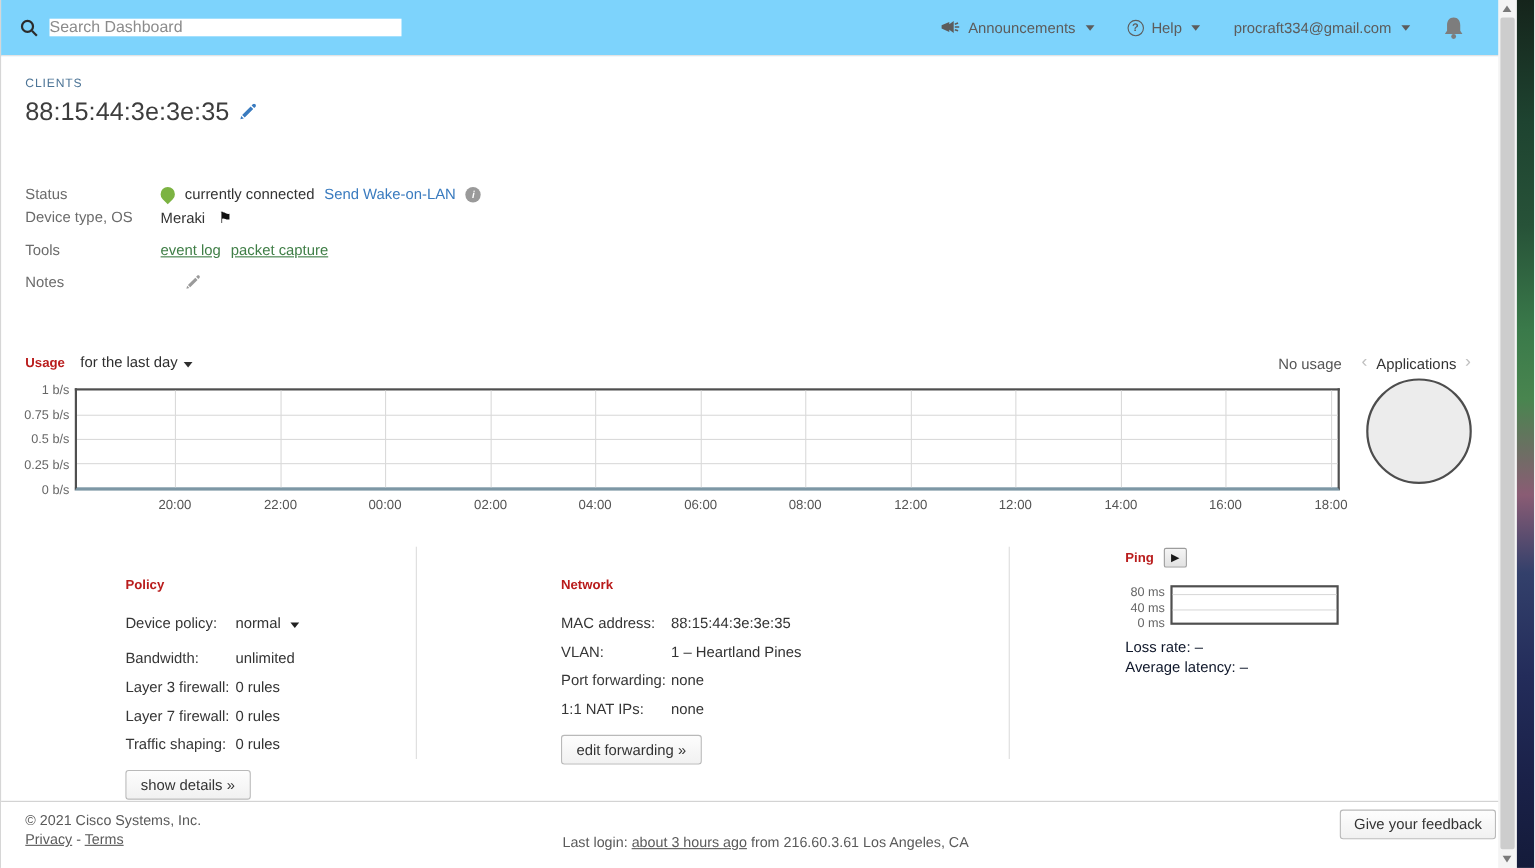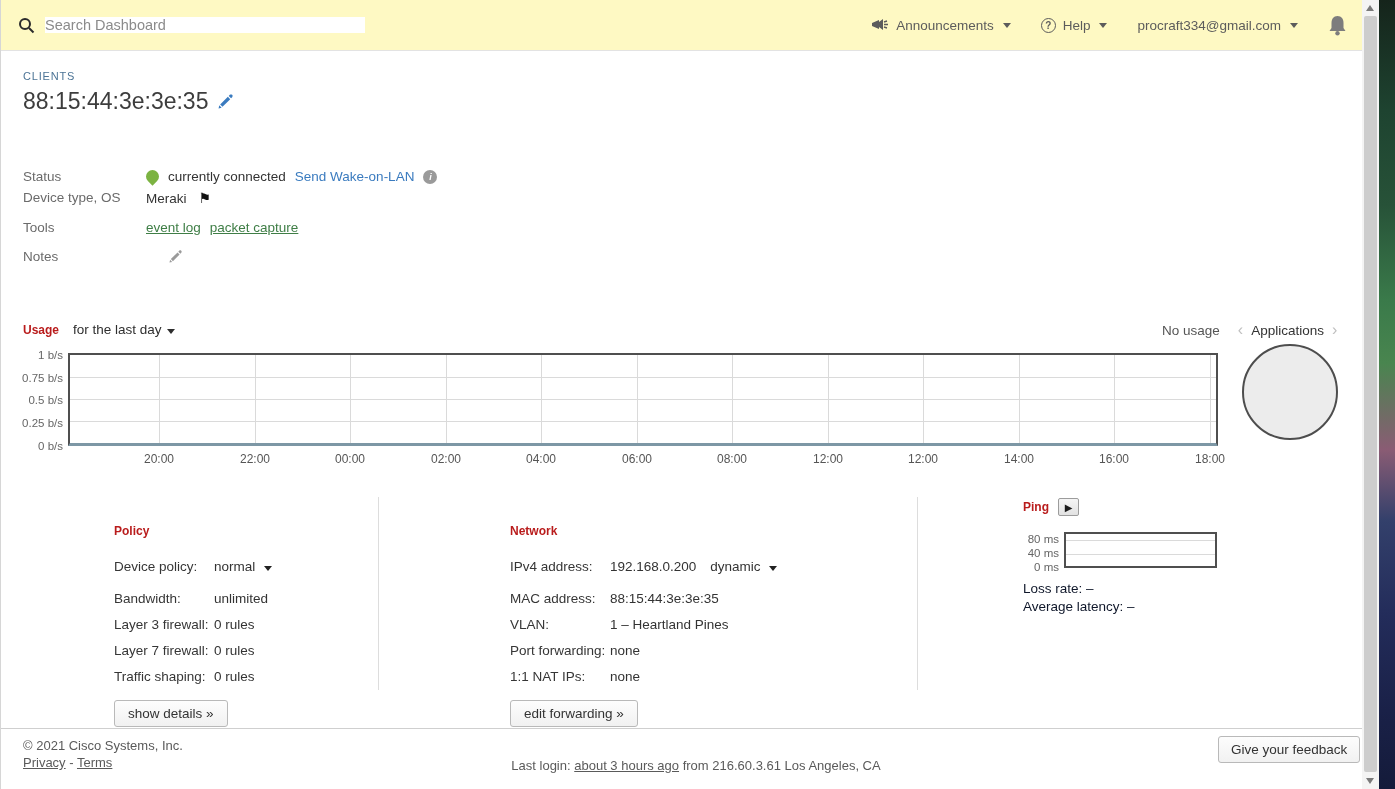--- a/index.html
+++ b/index.html
@@ -1,26 +1,26 @@
 <!DOCTYPE html>
 <html><head>
 <meta charset="utf-8">
 <style>
   * { margin:0; padding:0; box-sizing:border-box; }
   body { font-family:"Liberation Sans", sans-serif; background:#fff; }
   .viewport { position:relative; width:1395px; height:789px; overflow:hidden; background:#fff; }
   .page { position:absolute; left:0; top:0; width:1362px; height:789px; background:#fff; border-left:1px solid #d6d6d6; }
 
   
-  .topbar { position:absolute; left:0; top:0; width:1362px; height:51px; border-bottom:1px solid #e3e3e3; display:flex; align-items:center; background:#fef9c3; }
+  .topbar { position:absolute; left:0; top:0; width:1362px; height:51px; border-bottom:1px solid #e3e3e3; display:flex; align-items:center; background:#7dd3fc; }
   .search-wrap { display:flex; align-items:center; margin-left:17px; }
   .search-wrap svg { flex:0 0 auto; }
   .search-input { border:none; outline:none; font-size:14.5px; color:#333; margin-left:10px; width:320px; font-family:"Liberation Sans", sans-serif; }
   .search-input::placeholder { color:#8b8b8b; }
-  .topbar-right { margin-left:auto; display:flex; align-items:center; gap:30px; padding-right:16px; font-size:13.5px; color:#5c5c5c; }
+  .topbar-right { margin-left:auto; display:flex; align-items:center; gap:30px; padding-right:32px; font-size:13.5px; color:#5c5c5c; }
   .tb-item { display:flex; align-items:center; gap:7px; cursor:pointer; }
   .caret { display:inline-block; width:0; height:0; border-left:4px solid transparent; border-right:4px solid transparent; border-top:5px solid #5c5c5c; margin-left:2px; }
   .help-circle { display:inline-flex; align-items:center; justify-content:center; width:15px; height:15px; border:1.5px solid #5c5c5c; border-radius:50%; font-size:10px; font-weight:bold; color:#5c5c5c; }
 
   
   .breadcrumb { position:absolute; left:22px; top:70px; font-size:11px; letter-spacing:0.8px; color:#4c7496; }
   .client-title-row { position:absolute; left:22px; top:88px; display:flex; align-items:center; gap:10px; }
   .client-title { font-size:23px; color:#3d3d3d; font-weight:400; }
 
   
@@ -244,28 +244,20 @@
       </div>
       <div class="kv-row">
         <span class="kv-label">Traffic shaping:</span>
         <span class="kv-value">0 rules</span>
       </div>
       <button class="btn">show details »</button>
     </div>
 
     <div class="panel" style="left:509px; top:524px;">
       <span class="section-title">Network</span>
-      <div class="kv-row gap-after">
-        <span class="kv-label">IPv4 address:</span>
-        <span class="kv-value">192.168.0.200</span>
-        <span class="kv-value kv-extra">
-          <span>dynamic</span>
-          <span class="kv-caret"></span>
-        </span>
-      </div>
       <div class="kv-row">
         <span class="kv-label">MAC address:</span>
         <span class="kv-value">88:15:44:3e:3e:35</span>
       </div>
       <div class="kv-row">
         <span class="kv-label">VLAN:</span>
         <span class="kv-value">1 – Heartland Pines</span>
       </div>
       <div class="kv-row">
         <span class="kv-label">Port forwarding:</span>

